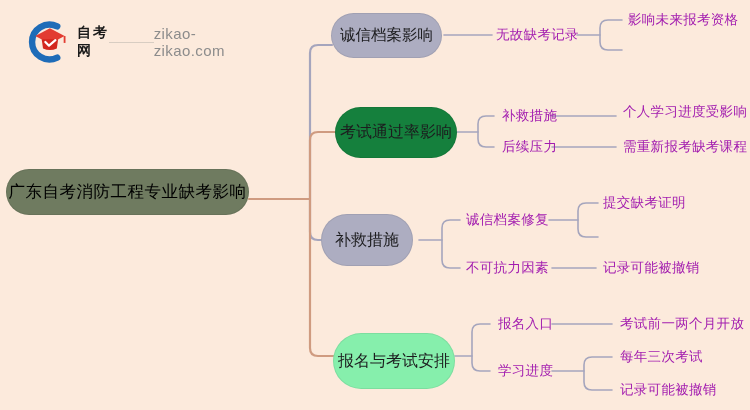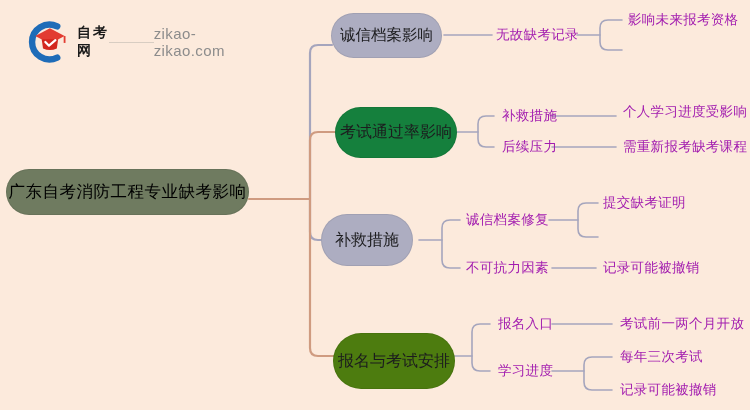--- a/index.html
+++ b/index.html
@@ -86,21 +86,21 @@
       <span class="rule"></span>
       <span class="domain">zikao-zikao.com</span>
     </div>
   </div>
 
   <div class="node pill root">广东自考消防工程专业缺考影响</div>
 
   <div class="node pill b1" style="background: rgb(173, 173, 193);">诚信档案影响</div>
   <div class="node pill b2" style="background: #15803d;">考试通过率影响</div>
   <div class="node pill b3" style="background: rgb(173, 173, 193);">补救措施</div>
-  <div class="node pill b4" style="background: #4d7c0f; text-align: center;">报名与考试安排</div>
+  <div class="node pill b4" style="background: #86efac; text-align: center;">报名与考试安排</div>
 
   <span class="txt" style="left:496px;top:35px">无故缺考记录</span>
   <span class="txt" style="left:628px;top:20px">影响未来报考资格</span>
 
   <span class="txt" style="left:502px;top:116px">补救措施</span>
   <span class="txt" style="left:623px;top:112px">个人学习进度受影响</span>
   <span class="txt" style="left:502px;top:147px">后续压力</span>
   <span class="txt" style="left:466px;top:220px">诚信档案修复</span>
 
   <span class="txt" style="left:623px;top:147px">需重新报考缺考课程</span>

